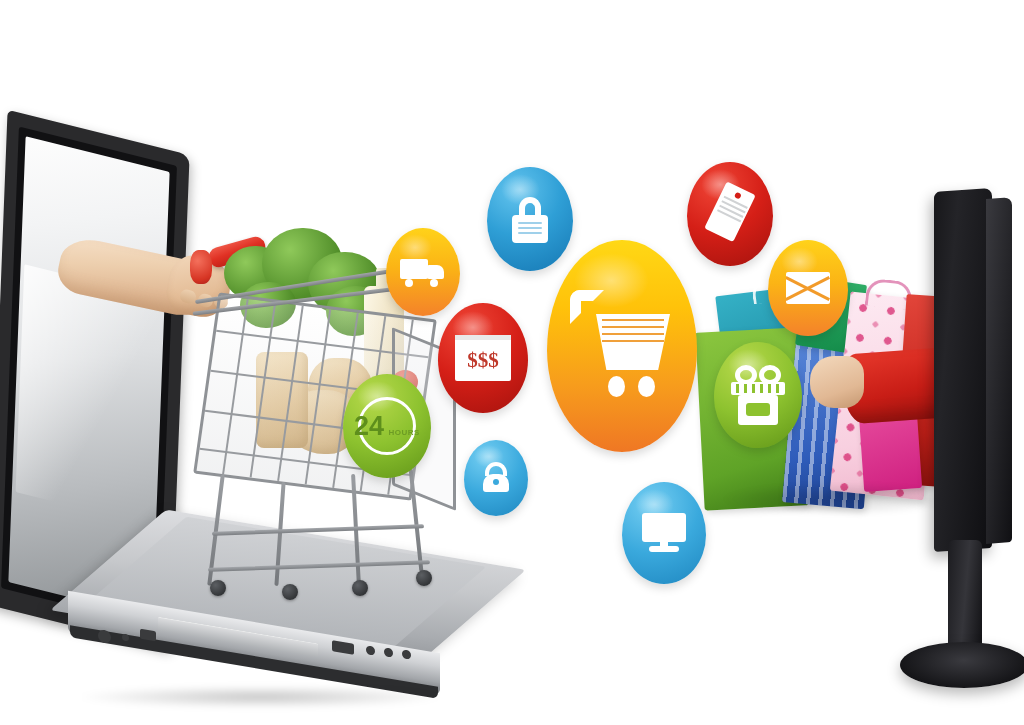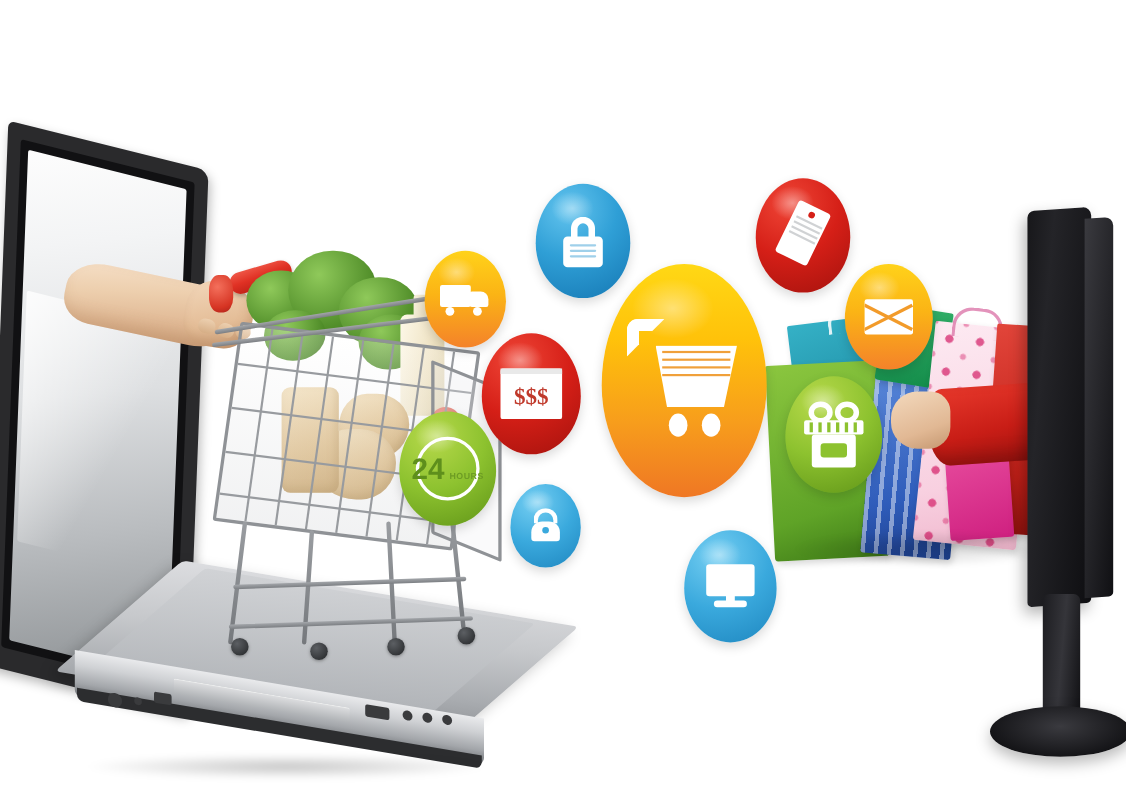--- a/index.html
+++ b/index.html
@@ -665,21 +665,21 @@
   </div>
 
   <div class="bubble b-red" style="left:438px;top:303px;width:90px;height:110px;">
     <span class="hl"></span>
     <span class="g-card" style="width:56px;height:46px;">
       <i class="g-card-top"></i>
       <span class="g-dollars" style="font-size:21px;margin-top:5px;">$$$</span>
     </span>
   </div>
 
-  <div class="bubble b-green" style="left:363px;top:374px;width:88px;height:104px;">
+  <div class="bubble b-green" style="left:343px;top:374px;width:88px;height:104px;">
     <span class="hl"></span>
     <i class="g-24-ring" style="width:58px;height:58px;"></i>
     <span class="g-24" style="position:relative;z-index:2;">
       <span style="font-size:27px;">24</span>
       <span class="g-24-sub">HOURS</span>
     </span>
   </div>
 
   <div class="bubble b-blue2" style="left:464px;top:440px;width:64px;height:76px;">
     <span class="hl"></span>

